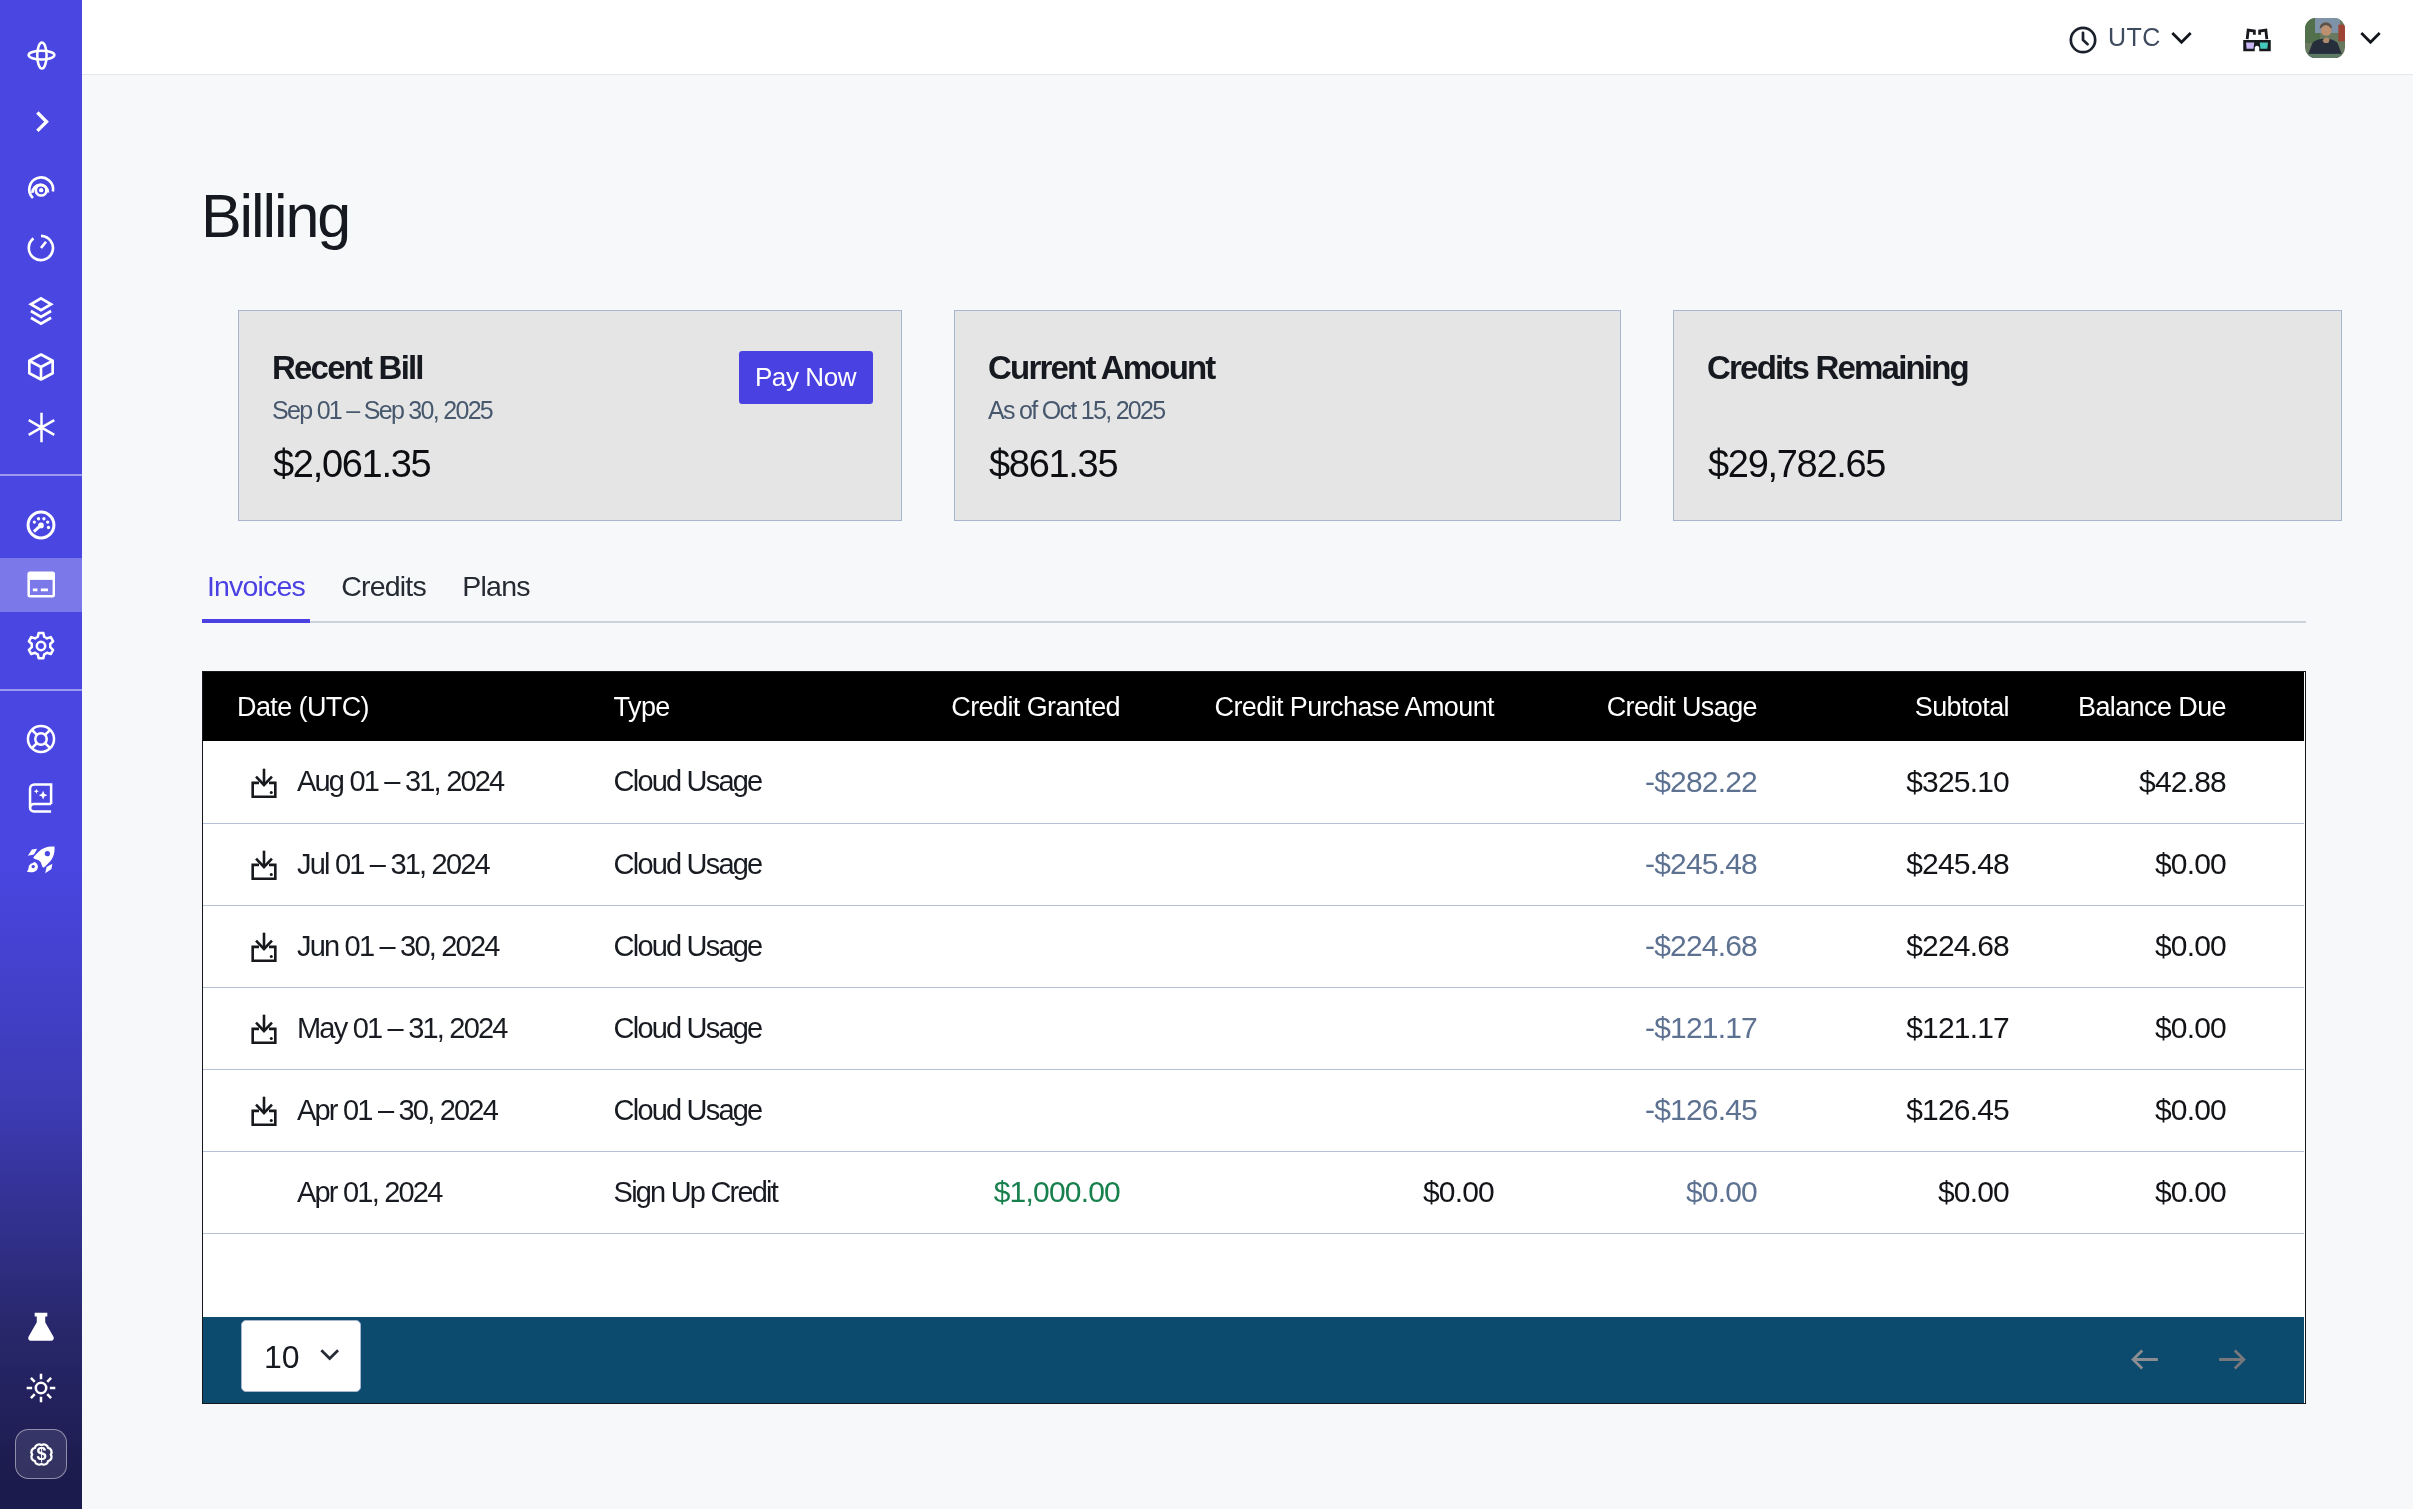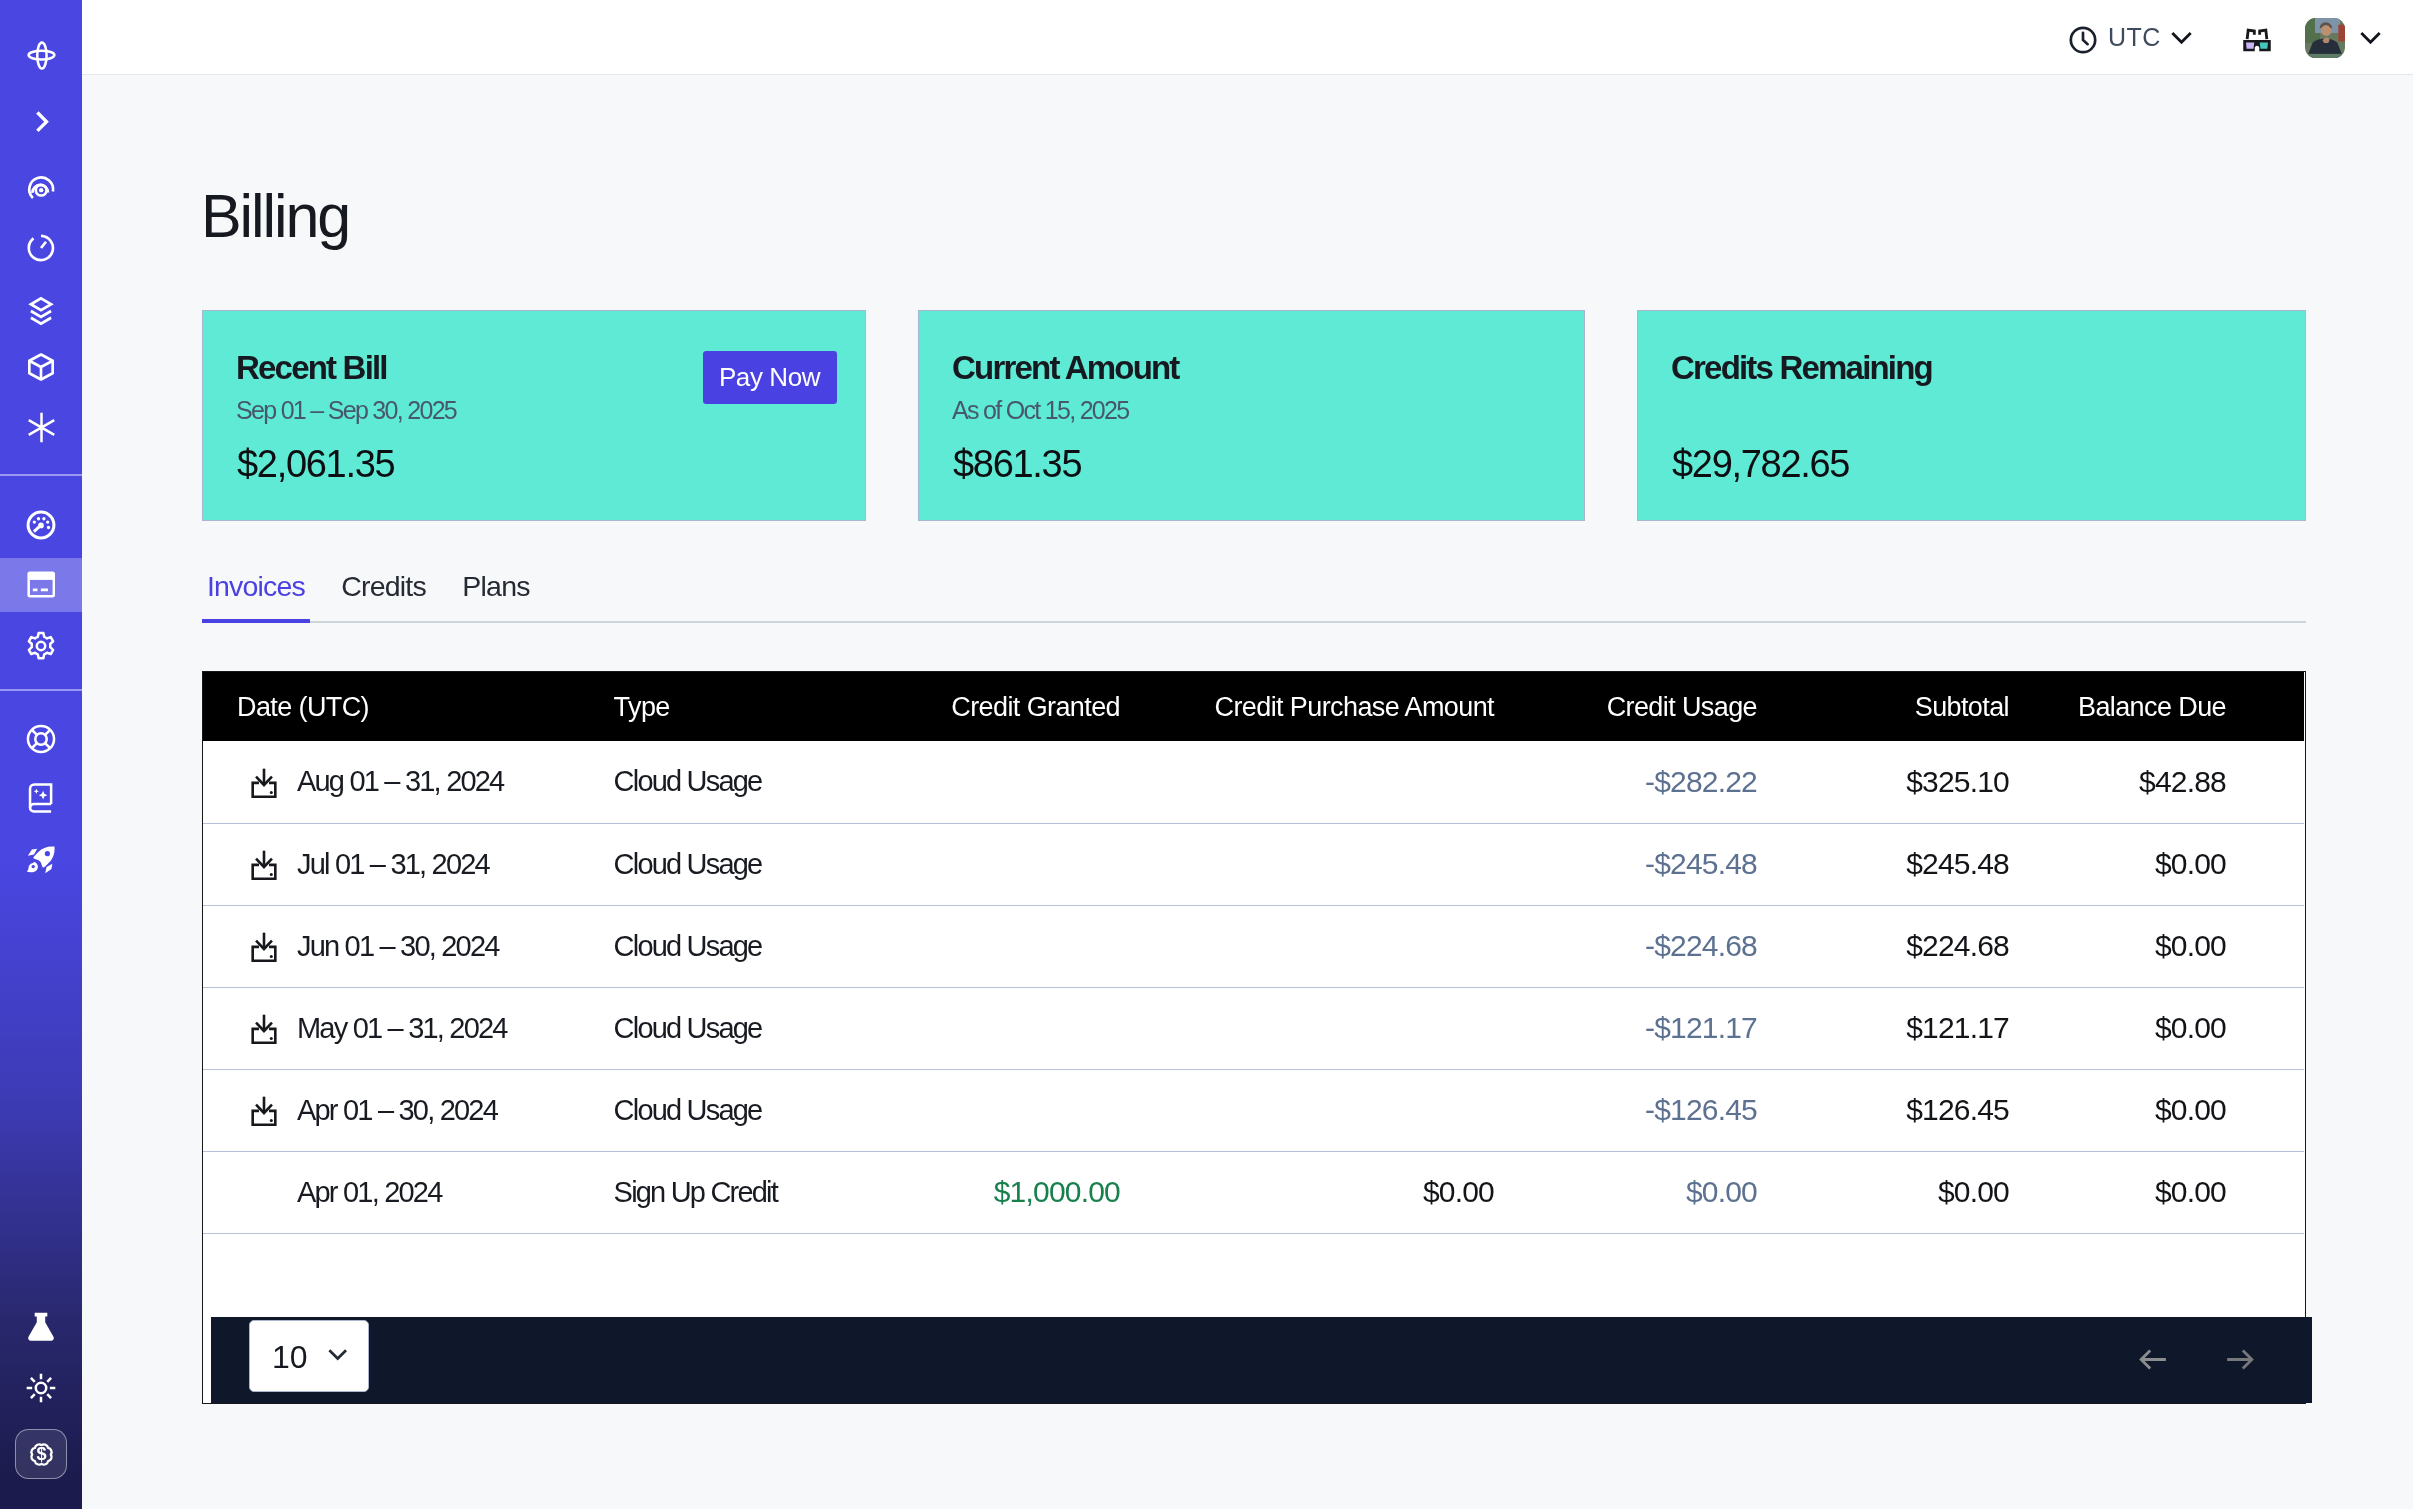--- a/index.html
+++ b/index.html
@@ -11,21 +11,21 @@
 .sb-ic { position:absolute; left:0; width:82px; display:flex; justify-content:center; }
 .sb-div { position:absolute; left:0; width:82px; height:1.7px; background:rgba(255,255,255,0.45); }
 .sb-active { position:absolute; left:0; top:558px; width:82px; height:54px; background:rgba(255,255,255,0.28); }
 .dollarbox { position:absolute; left:15px; top:1429px; width:52px; height:50px; border:1.7px solid rgba(255,255,255,0.45); border-radius:13.4px; background:rgba(255,255,255,0.10); display:flex; align-items:center; justify-content:center; }
 
 .topbar { position:absolute; left:82px; top:0; width:2331px; height:75px; background:#ffffff; border-bottom:1.7px solid #e4e7ec; }
 .utc { position:absolute; left:2026px; top:0; height:74px; display:flex; align-items:center; font-size:25px; color:#3e4a5e; letter-spacing:0.4px; }
 
 h1 { position:absolute; left:201px; top:186px; font-size:61px; font-weight:400; color:#16191f; letter-spacing:-2.1px; line-height:1; }
 
-.card { position:absolute; top:310px; height:211px; background:#5eead4; border:1.7px solid #a8b7cf; padding:38px 33px; }
+.card { position:absolute; top:310px; height:211px; background:#e5e5e5; border:1.7px solid #a8b7cf; padding:38px 33px;margin-left:36px; }
 .card h3 { font-size:33px; font-weight:700; color:#16191f; letter-spacing:-1.8px; }
 .card .sub { font-size:25px; color:#47586e; margin-top:9.2px; letter-spacing:-1.7px; }
 .card .val { position:absolute; left:34px; top:132px; font-family:"Liberation Sans", sans-serif; font-size:38px; color:#0d0e12; letter-spacing:-1.3px; }
 .paynow { position:absolute; top:40px; right:28.5px; width:134px; height:53px; background:#4a41e3; color:#fff; font-size:26px; letter-spacing:-0.4px; display:flex; align-items:center; justify-content:center; border-radius:3.3px; }
 
 .tabs { position:absolute; left:202px; top:572px; width:2104px; }
 .tabs .line { position:absolute; left:0; top:49px; width:2104px; height:1.7px; background:#ccd3dd; }
 .tab { position:absolute; top:0; font-size:28.5px; line-height:28.5px; color:#252a33; text-align:center; letter-spacing:-0.8px; }
 .tab.active { color:#4b40e2; }
 .tab .bar { position:absolute; left:0; top:47px; width:100%; height:4.2px; background:#4b40e2; }
@@ -35,21 +35,21 @@
 col.c1{width:393px} col.c2{width:324px} col.c3{width:200px} col.c4{width:374px} col.c5{width:263px} col.c6{width:252px} col.c7{width:217px} col.c8{width:78px}
 thead th { background:#000000; color:#fff; font-size:27px; font-weight:500; height:69px; letter-spacing:-0.6px; padding-top:1.7px; }
 th.l,td.l { text-align:left; } th.r,td.r { text-align:right; }
 th.d { padding-left:34px; } th.t,td.t { padding-left:17.6px; white-space:nowrap; }
 tbody td { height:82px; border-bottom:1.7px solid #b4c1d8; font-size:29px; color:#181b21; letter-spacing:-1.8px; }
 td.num { font-family:"Liberation Sans", sans-serif; font-size:30px; color:#121418; letter-spacing:-0.8px; }
 td .slate { color:#5d7191; } td .green { color:#17804d; }
 .datecell { position:relative; padding-left:94px; }
 .dlic { position:absolute; left:47px; top:50%; margin-top:-15px; }
 .badge { display:inline-block; margin-left:8.4px; background:#c7d4f1; color:#20242e; font-size:23.4px; line-height:23.4px; padding:7.5px 7.5px; border-radius:8.4px; position:relative; top:1.7px; letter-spacing:-2.1px; }
-.tfoot { position:absolute; left:8px; bottom:0; width:2101px; height:86px; background:#0f172a; }
+.tfoot { position:absolute; left:0; bottom:0; width:2101px; height:86px; background:#0c4a6e; }
 .pagesel { position:absolute; left:38px; top:2.5px; width:120px; height:72px; border:1.7px solid #a8b7cf; border-radius:5px; background:#fff; }
 .pagesel span { position:absolute; left:22px; top:18.4px; font-size:32px; color:#16191f; }
 .arrow { position:absolute; top:26px; }
 </style>
 </head>
 <body>
 
 <div class="sidebar">
   <div class="sb-div" style="top:474px"></div>
   <div class="sb-div" style="top:689px"></div>

